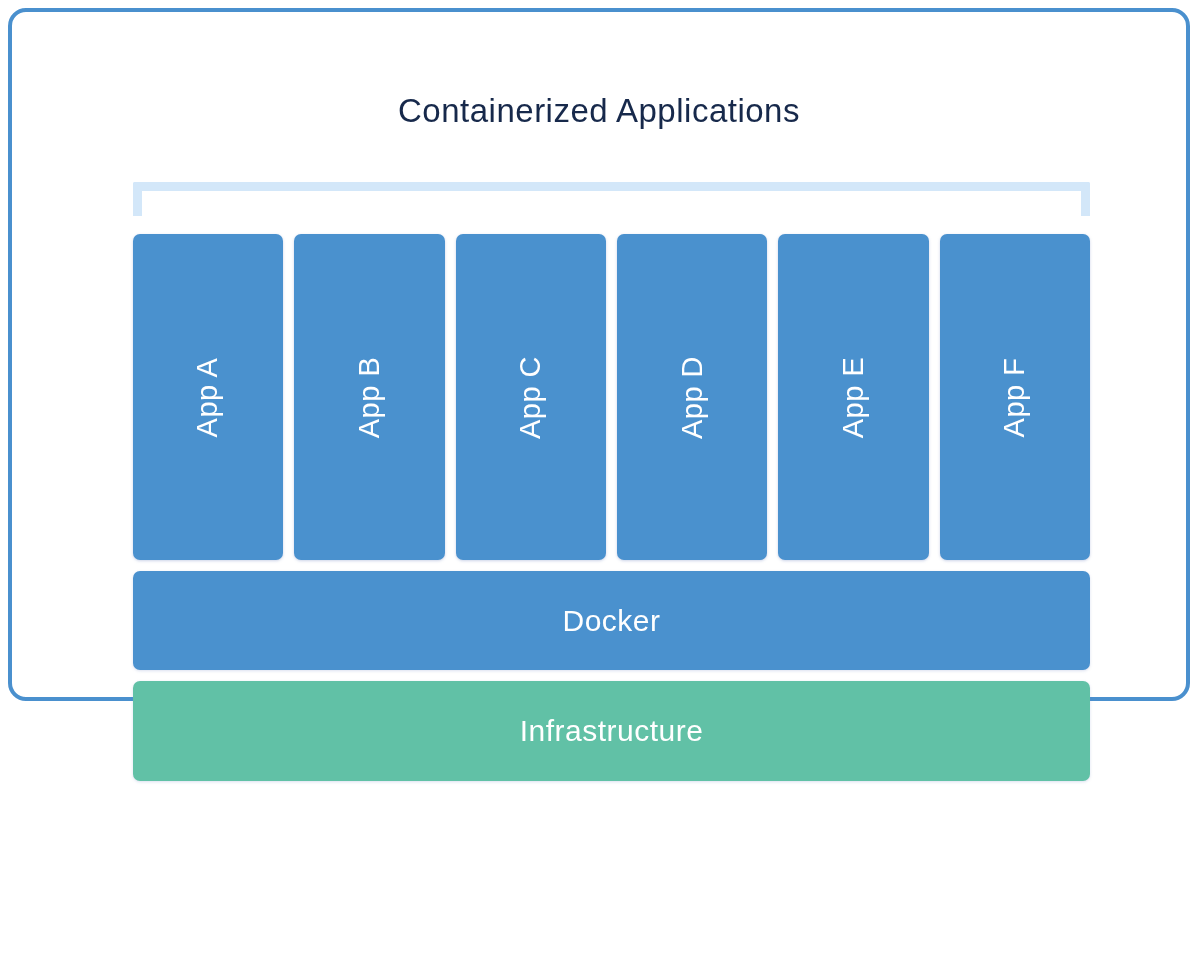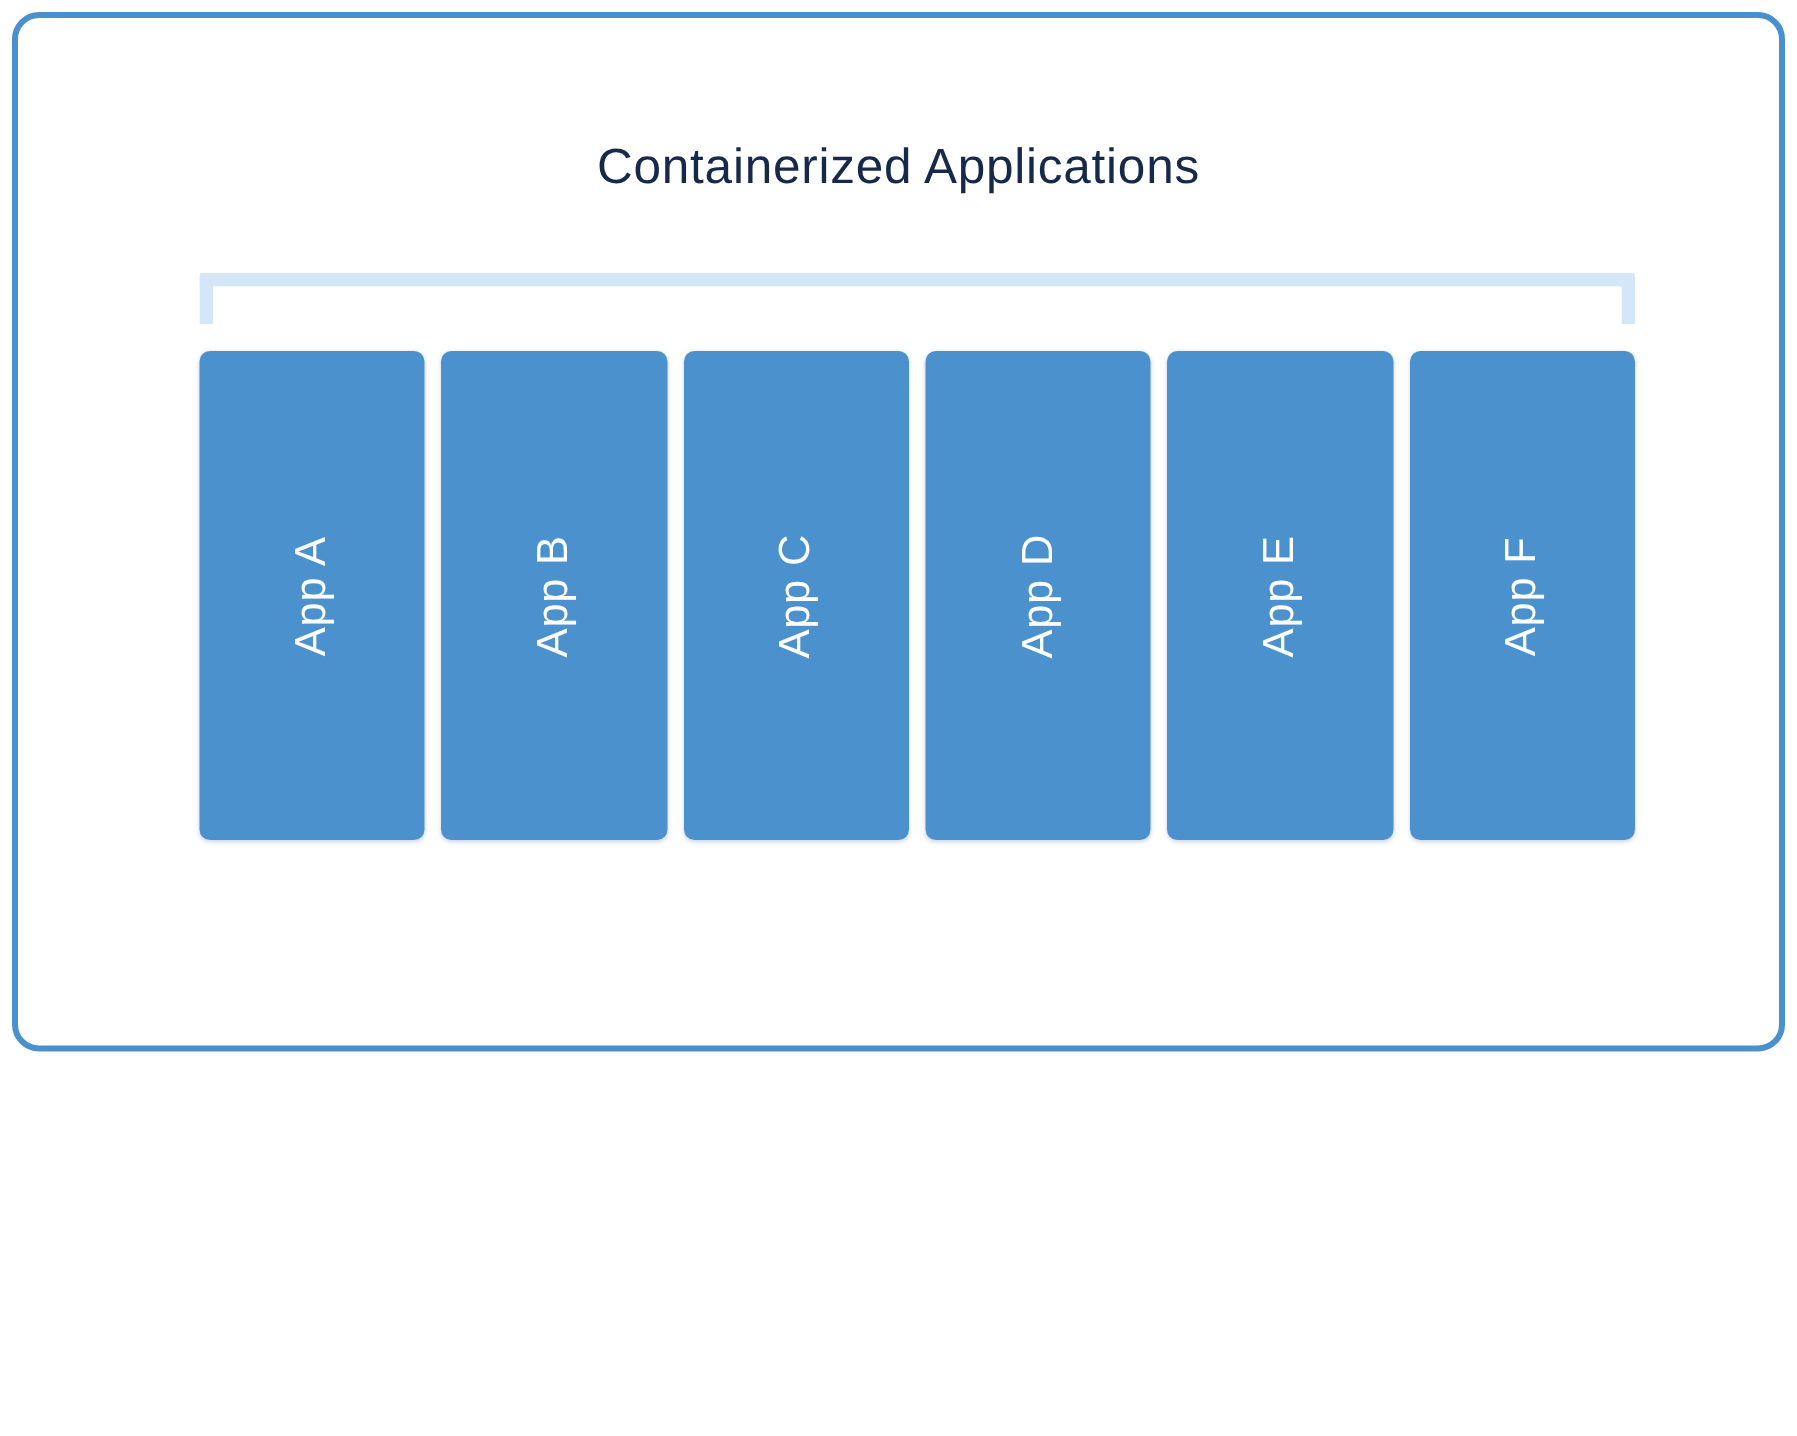--- a/index.html
+++ b/index.html
@@ -121,18 +121,24 @@
             <span class="app-label">App D</span>
           </div>
           <div class="app-box">
             <span class="app-label">App E</span>
           </div>
           <div class="app-box">
             <span class="app-label">App F</span>
           </div>
         </div>
 
+      <div class="layer-bar layer-docker">
+        <span>Docker</span>
+      </div>
 
 
+      <div class="layer-bar layer-infra">
+        <span>Infrastructure</span>
+      </div>
 
     </div>
   </div>
 </div>
 
 </body></html>

